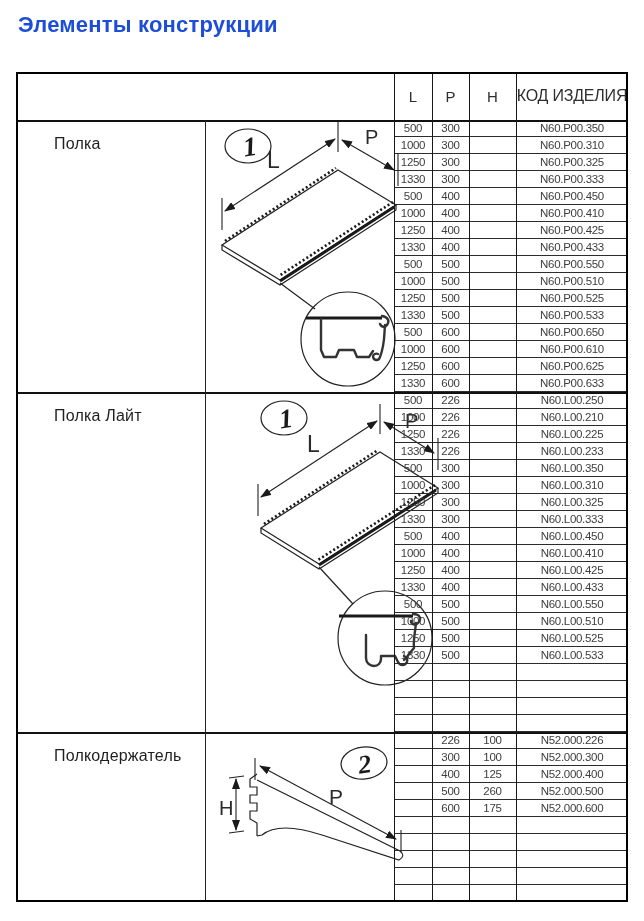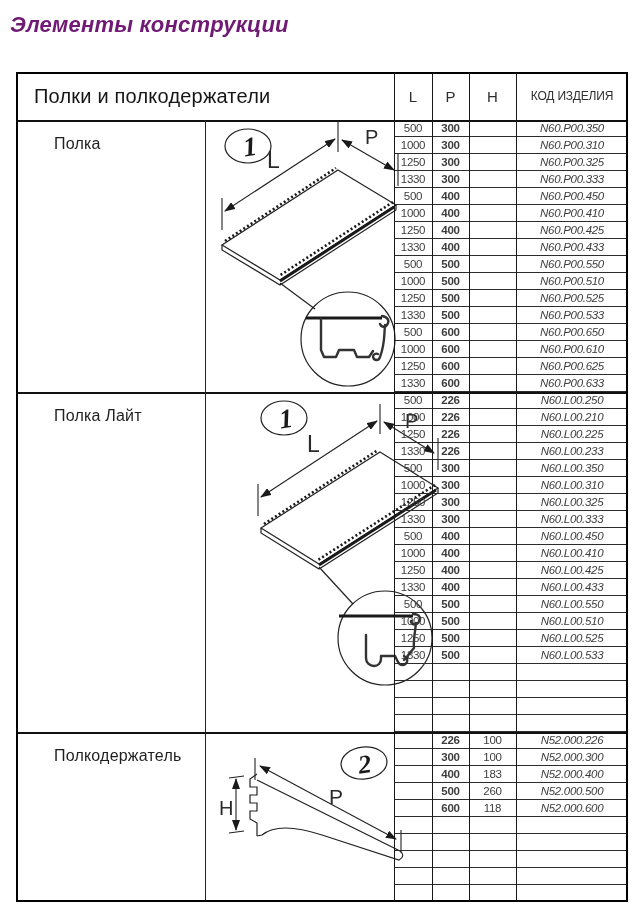--- a/index.html
+++ b/index.html
@@ -3,22 +3,22 @@
 <meta charset="utf-8">
 <style>
   html,body{margin:0;padding:0;background:#e8e8e8;}
   .page{
     position:relative;width:644px;height:921px;background:#ffffff;
     font-family:"Liberation Sans", sans-serif;overflow:hidden;margin:0 auto;
     color:#1a1a1a;
   }
   
   .page-title{
-    position:absolute;left:10px;top:12px;font-size:22px;font-weight:bold;
-    letter-spacing:.2px;color:#701a75;font-style:italic;
+    position:absolute;left:18px;top:12px;font-size:22px;font-weight:bold;
+    letter-spacing:.2px;color:#1d4ed8;
   }
   .logo{position:absolute;left:460px;top:6px;width:180px;height:54px;}
   .logo-bear{position:absolute;left:2px;top:6px;width:60px;height:42px;}
   .logo-text{position:absolute;left:62px;top:10px;}
   .brand-name{
     font-size:19px;font-weight:bold;letter-spacing:1.2px;color:#32328c;line-height:20px;
     white-space:nowrap;
   }
   .brand-name sup{font-size:8px;vertical-align:top;}
   .brand-subtitle{
@@ -47,21 +47,21 @@
     position:absolute;left:0;top:0;width:378px;height:48px;display:flex;align-items:center;
     padding-left:18px;box-sizing:border-box;font-size:20px;color:#161616;letter-spacing:.2px;
   }
   .col-head{
     position:absolute;top:0;height:48px;display:flex;align-items:center;justify-content:center;
     color:#2e2e2e;
   }
   .col-head.l{left:378px;width:38px;font-size:15px;}
   .col-head.p{left:416px;width:37px;font-size:15px;}
   .col-head.h{left:453px;width:47px;font-size:15px;}
-  .col-head.code{left:500px;width:112px;font-size:12px;letter-spacing:-0.2px;}
+  .col-head.code{left:500px;width:112px;font-size:16px;letter-spacing:-0.2px;}
 
   
   .sections{position:absolute;left:12px;top:48px;width:378px;height:782px;}
   .section{position:relative;width:378px;}
   .section.s0{height:272px;}
   .section.s1{height:340px;padding-left:36px;}
   .section.s2{height:170px;}
   .section-label{
     position:absolute;left:26px;top:15px;font-size:16px;color:#1f1f1f;letter-spacing:.2px;
   }
@@ -71,23 +71,23 @@
   .grid{position:absolute;left:378px;top:48px;width:234px;}
   .grid-row{
     display:flex;width:234px;height:17px;box-sizing:border-box;
     border-bottom:1px solid #2c2c2c;
   }
   .grid-cell{
     display:flex;align-items:center;justify-content:center;height:16px;
     font-size:11.5px;letter-spacing:-0.3px;color:#3d3d3d;overflow:hidden;white-space:nowrap;
   }
   .cell-l{width:38px;}
-  .cell-p{width:37px;font-weight:bold;}
+  .cell-p{width:37px;}
   .cell-h{width:47px;}
-  .cell-code{width:112px;font-style:italic;}
+  .cell-code{width:112px;}
 
   
   svg .ln{fill:none;stroke:#222;stroke-width:1.2;}
   svg .thick{fill:none;stroke:#1a1a1a;stroke-width:3;}
   svg .teeth{fill:none;stroke:#1a1a1a;stroke-width:2.6;stroke-dasharray:2 2.4;}
   svg .profile{fill:none;stroke:#333;stroke-width:2.4;stroke-linejoin:round;stroke-linecap:round;}
   svg .dim{fill:none;stroke:#222;stroke-width:1.1;}
   svg .dim-label{fill:#2a2a2a;font-family:"Liberation Sans",sans-serif;}
   svg .fig-num{
     fill:#1a1a1a;font-family:"Liberation Serif",serif;font-style:italic;font-weight:bold;
@@ -96,21 +96,20 @@
 </head>
 <body>
 
 <div class="page">
 
   <div class="page-title">Элементы конструкции</div>
 
 
   <div class="tbl">
 
-    <div class="thead-title">Полки и полкодержатели</div>
     <div class="col-head l">L</div>
     <div class="col-head p">P</div>
     <div class="col-head h">H</div>
     <div class="col-head code">КОД ИЗДЕЛИЯ</div>
 
     <div class="sections">
 
       <div class="section s0">
         <div class="section-label">Полка</div>
         <svg class="diagram" width="189" height="272" viewBox="0 0 189 272">
@@ -423,33 +422,33 @@
         </div>
         <div class="grid-row">
           <div class="grid-cell cell-l"></div>
           <div class="grid-cell cell-p">300</div>
           <div class="grid-cell cell-h">100</div>
           <div class="grid-cell cell-code">N52.000.300</div>
         </div>
         <div class="grid-row">
           <div class="grid-cell cell-l"></div>
           <div class="grid-cell cell-p">400</div>
-          <div class="grid-cell cell-h">183</div>
+          <div class="grid-cell cell-h">125</div>
           <div class="grid-cell cell-code">N52.000.400</div>
         </div>
         <div class="grid-row">
           <div class="grid-cell cell-l"></div>
           <div class="grid-cell cell-p">500</div>
           <div class="grid-cell cell-h">260</div>
           <div class="grid-cell cell-code">N52.000.500</div>
         </div>
         <div class="grid-row">
           <div class="grid-cell cell-l"></div>
           <div class="grid-cell cell-p">600</div>
-          <div class="grid-cell cell-h">118</div>
+          <div class="grid-cell cell-h">175</div>
           <div class="grid-cell cell-code">N52.000.600</div>
         </div>
         <div class="grid-row">
           <div class="grid-cell cell-l"></div>
           <div class="grid-cell cell-p"></div>
           <div class="grid-cell cell-h"></div>
           <div class="grid-cell cell-code"></div>
         </div>
         <div class="grid-row">
           <div class="grid-cell cell-l"></div>

